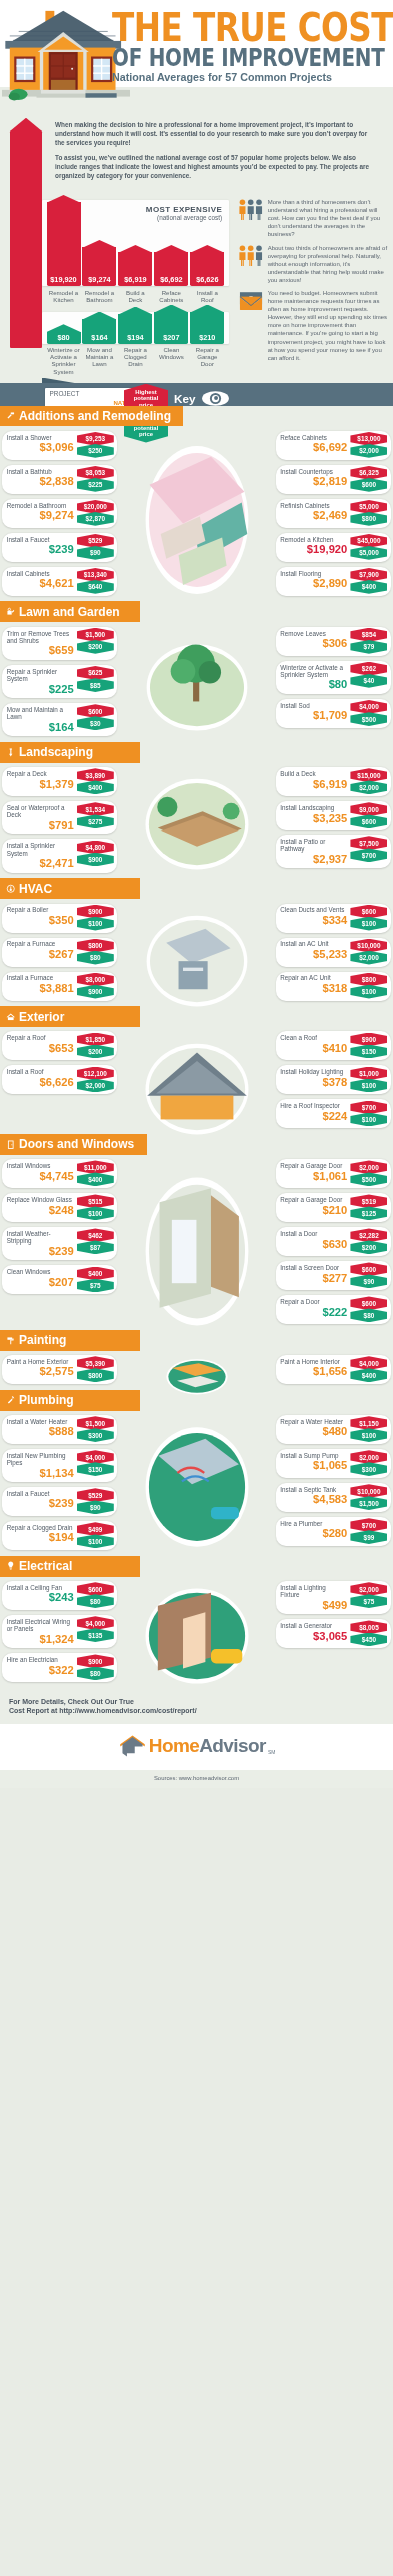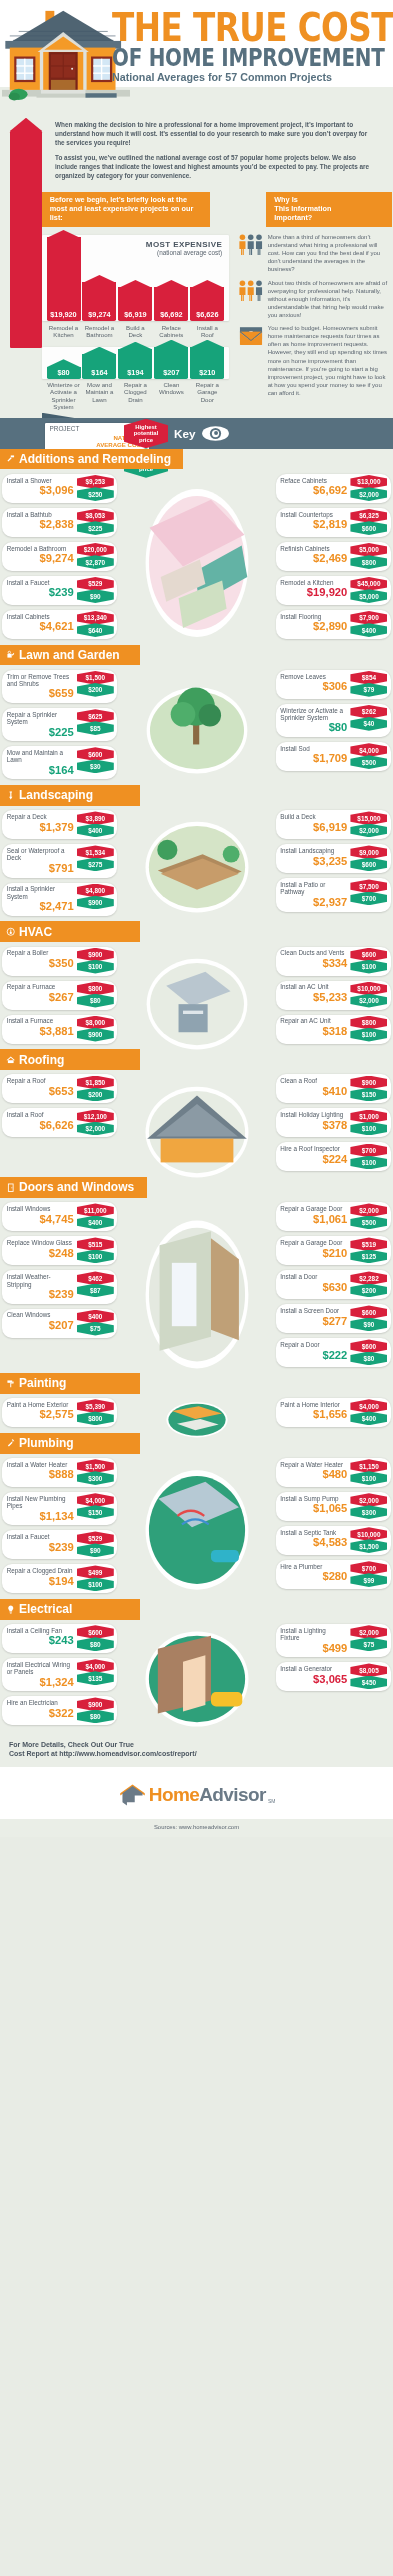--- a/index.html
+++ b/index.html
@@ -149,21 +149,21 @@
   }
   .why-item .ppl { flex: 0 0 26px; padding-top: 1.1px; }
   .why-item p {
     font-size: 6px; line-height: 1.34; color: #5b6570;
   }
 
   
   .keybar {
     position: relative;
     margin-top: 7.8px;
-    height: 31px;
+    height: 23px;
     background: #57707f;
   }
   .keybar .notch {
     position: absolute; left: 42px; top: -5px; width: 34px; height: 5.6px;
     background: #46606f;
     clip-path: polygon(0 0, 100% 100%, 0 100%);
   }
   .key-card {
     position: absolute; left: 45px; top: 5px; width: 104px; height: 29px;
     background: #fff; border-radius: 1.1px; padding: 2.8px 4.5px;
@@ -246,21 +246,21 @@
 
   
   .cat-col.right .proj .pname { max-width: 66px; }
 
   
   .footer-cta {
     padding: 9px 5.6px 7.8px 9px;
     font-size: 7px; font-weight: bold; line-height: 1.35; color: #4a5560;
   }
   .footer-logo {
-    background: #fff; padding: 15px 0 9px 0; text-align: center;
+    background: #fff; padding: 9px 0 9px 0; text-align: center;
   }
   .footer-src {
     text-align: center; font-size: 5.9px; color: #5d6772;
     padding: 5px 0 7.8px 0;
   }
   .logo-row { display: inline-flex; align-items: center; gap: 2.2px; }
   .logo-txt {
     font-size: 19px; font-weight: bold; letter-spacing: -0.6px;
   }
   .logo-txt .o { color: #ef9022; }
@@ -328,21 +328,20 @@
   <div class="red-bar"></div>
 
   <div class="intro">
     <p>When making the decision to hire a professional for a home improvement project, it’s important to understand how much it will cost. It’s essential to do your research to make sure you don’t overpay for the services you require!</p>
     <p>To assist you, we’ve outlined the national average cost of 57 popular home projects below. We also include ranges that indicate the lowest and highest amounts you’d be expected to pay. The projects are organized by category for your convenience.</p>
   </div>
 
   <div class="two-col">
 
     <div class="col-left">
-      <div class="callout banner-left">Before we begin, let’s briefly look at the most and least expensive projects on our list:</div>
 
       <div class="chart-panel">
         <div class="chart-title">
           <div class="ct-main">MOST  EXPENSIVE</div>
           <div class="ct-sub">(national average cost)</div>
         </div>
         <div class="bars most" id="bars-most">
             <div class="bar">
               <div class="shape" style="height: 84px;">
                 <div class="val">$19,920</div>
@@ -410,21 +409,20 @@
       <div class="bar-labels" id="labels-least" style="margin-left:42px;margin-right:5.6px;">
           <div>Winterize or Activate a Sprinkler System</div>
           <div>Mow and Maintain a Lawn</div>
           <div>Repair a Clogged Drain</div>
           <div>Clean Windows</div>
           <div>Repair a Garage Door</div>
         </div>
     </div>
 
     <div class="col-right">
-      <div class="callout banner-right" id="why-banner">Why Is<br>This Information<br>Important?</div>
       <div id="why-list">
           <div class="why-item">
             <div class="ppl"><svg width="26" height="21" viewBox="0 0 46 38">
                 <circle cx="7.5" cy="6" r="5" fill="#ef9022"></circle>
                 <path d="M2 13 h11 v14 h-3 v11 h-2 v-11 h-1 v11 h-2 v-11 h-3 z" fill="#ef9022"></path>
                 <circle cx="22.5" cy="6" r="5" fill="#57707f"></circle>
                 <path d="M17 13 h11 v14 h-3 v11 h-2 v-11 h-1 v11 h-2 v-11 h-3 z" fill="#57707f"></path>
                 <circle cx="37.5" cy="6" r="5" fill="#57707f"></circle>
                 <path d="M32 13 h11 v14 h-3 v11 h-2 v-11 h-1 v11 h-2 v-11 h-3 z" fill="#57707f"></path>
               </svg></div>
@@ -783,21 +781,21 @@
                 <div class="hx lo">$100</div>
               </div>
             </div>
           </div>
         </div></div>
       <div class="cat-section"><div class="cat-header">
           <svg class="cat-icon" viewBox="0 0 20 20">
             <polygon points="10,3 19,11 16,11 10,6 4,11 1,11" fill="#ffffff"></polygon>
             <rect x="4" y="11" width="12" height="6" fill="#ffffff"></rect>
           </svg>
-          <span>Roofing</span>
+          <span>Exterior</span>
         </div><div class="cat-body">
           <svg class="cat-art" viewBox="0 0 250 193" preserveAspectRatio="xMidYMid meet" style="height: 108px;">
             <ellipse cx="125" cy="100.36" rx="92" ry="81.06" fill="#ffffff"></ellipse>
             <ellipse cx="125" cy="100.36" rx="86" ry="73.34" fill="#e7ece3"></ellipse>
             <polygon points="36,111.94 125,34.74 214,111.94" fill="#6f7f8a"></polygon>
             <polygon points="52,108.08000000000001 125,50.18 198,108.08000000000001" fill="#8b9aa4"></polygon>
             <rect x="60" y="111.94" width="130" height="42.46" fill="#f0a640"></rect>
           </svg>
           <div class="cat-col left">
             <div class="proj ">

